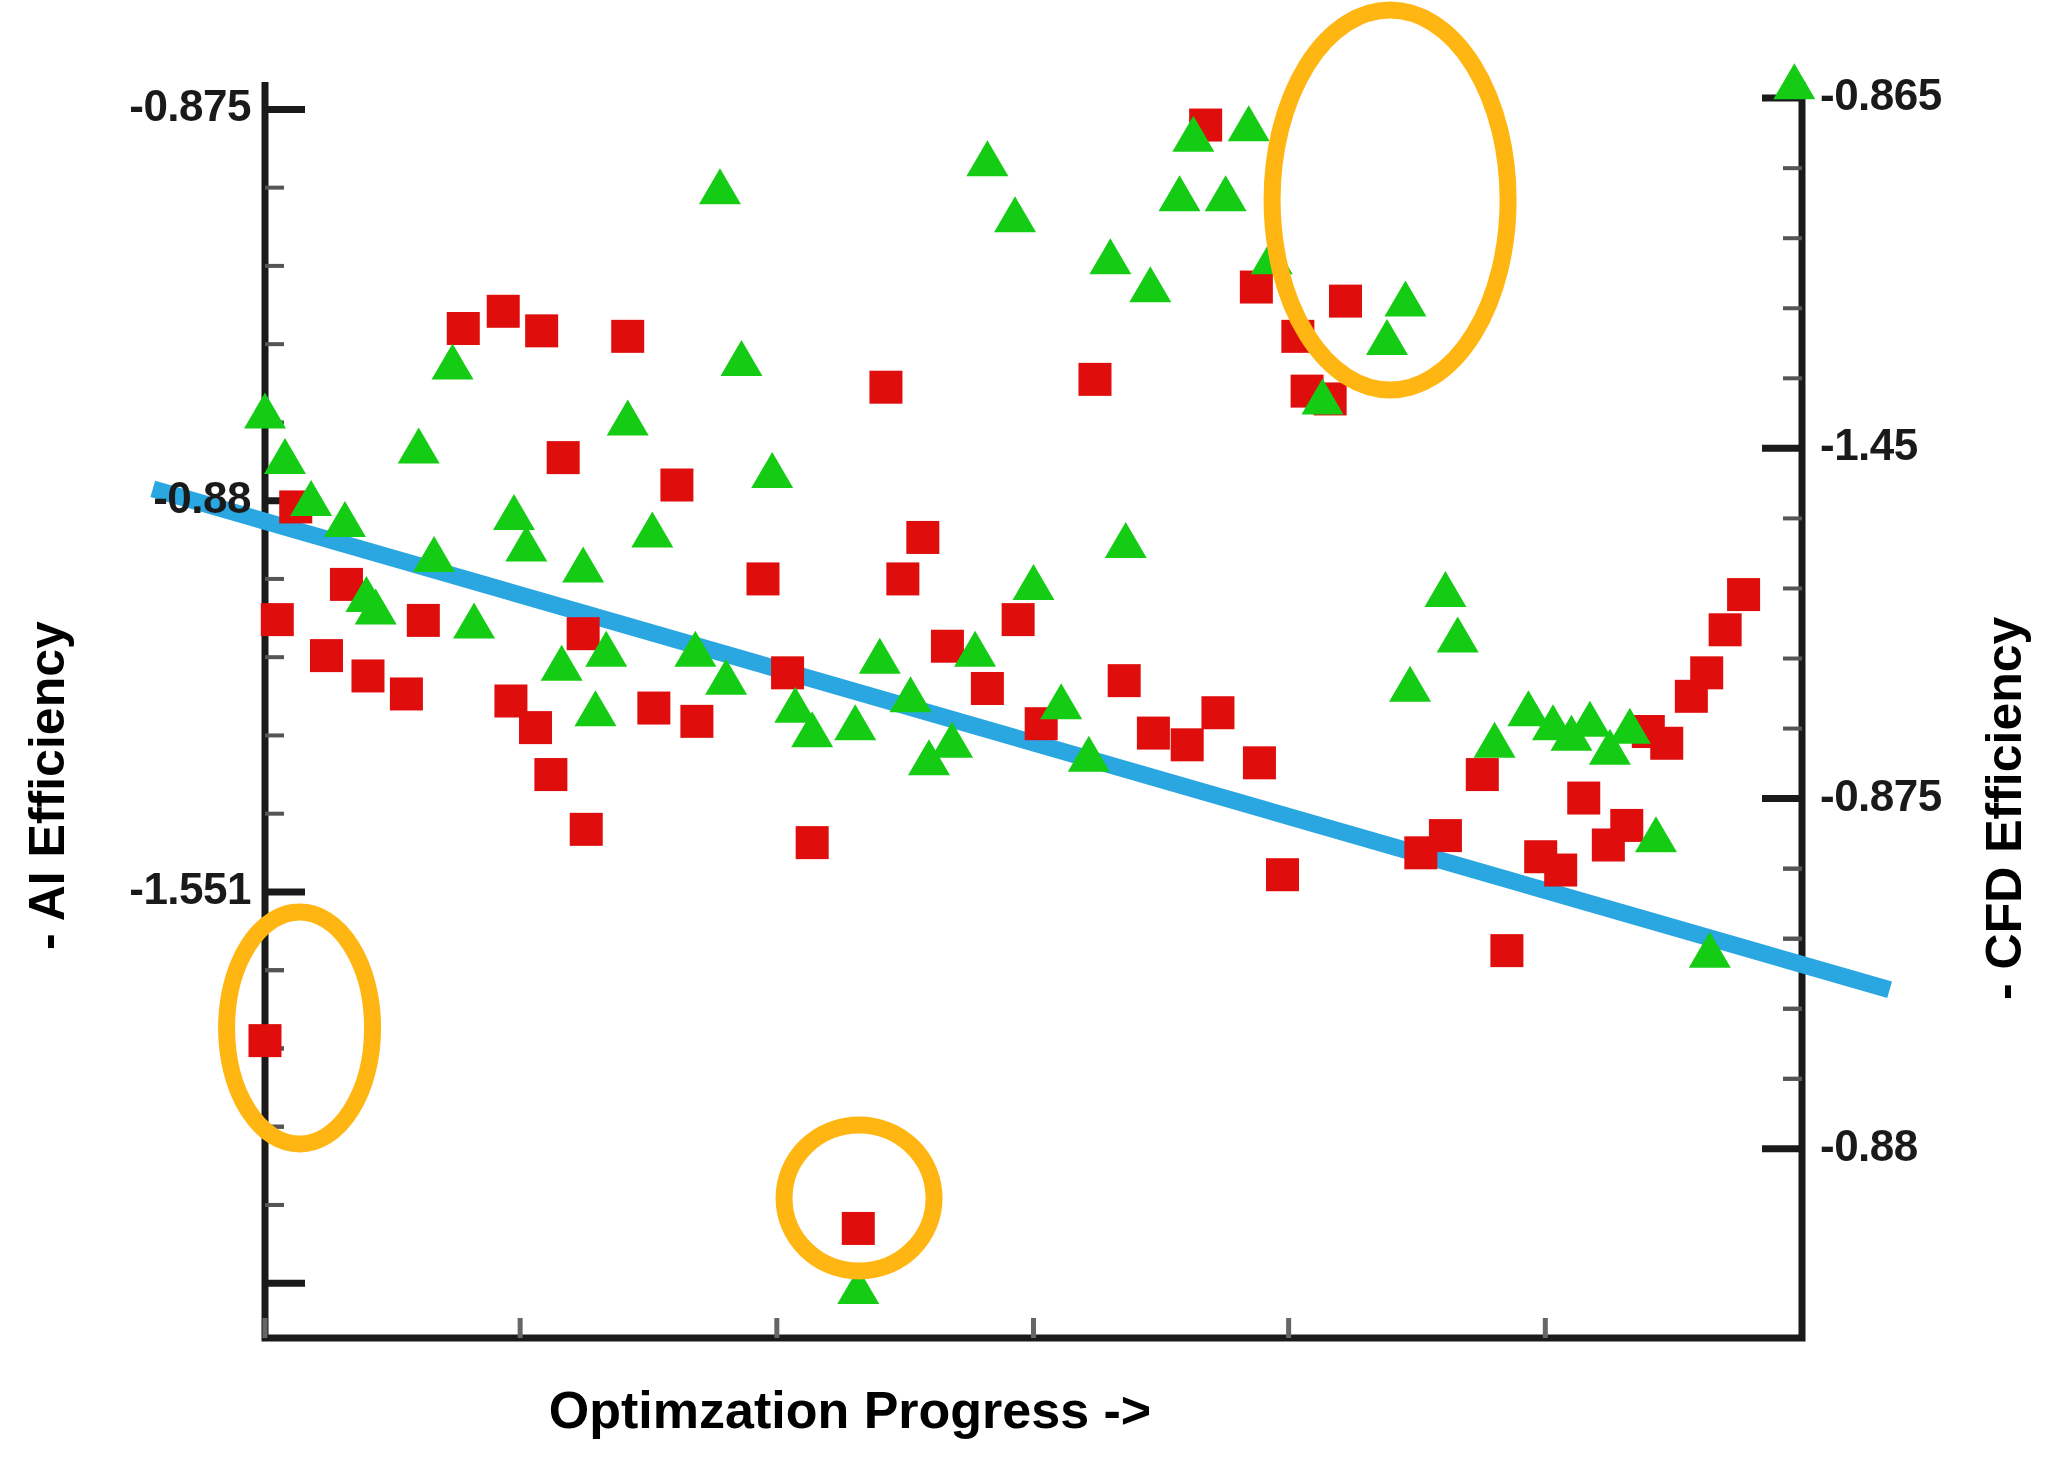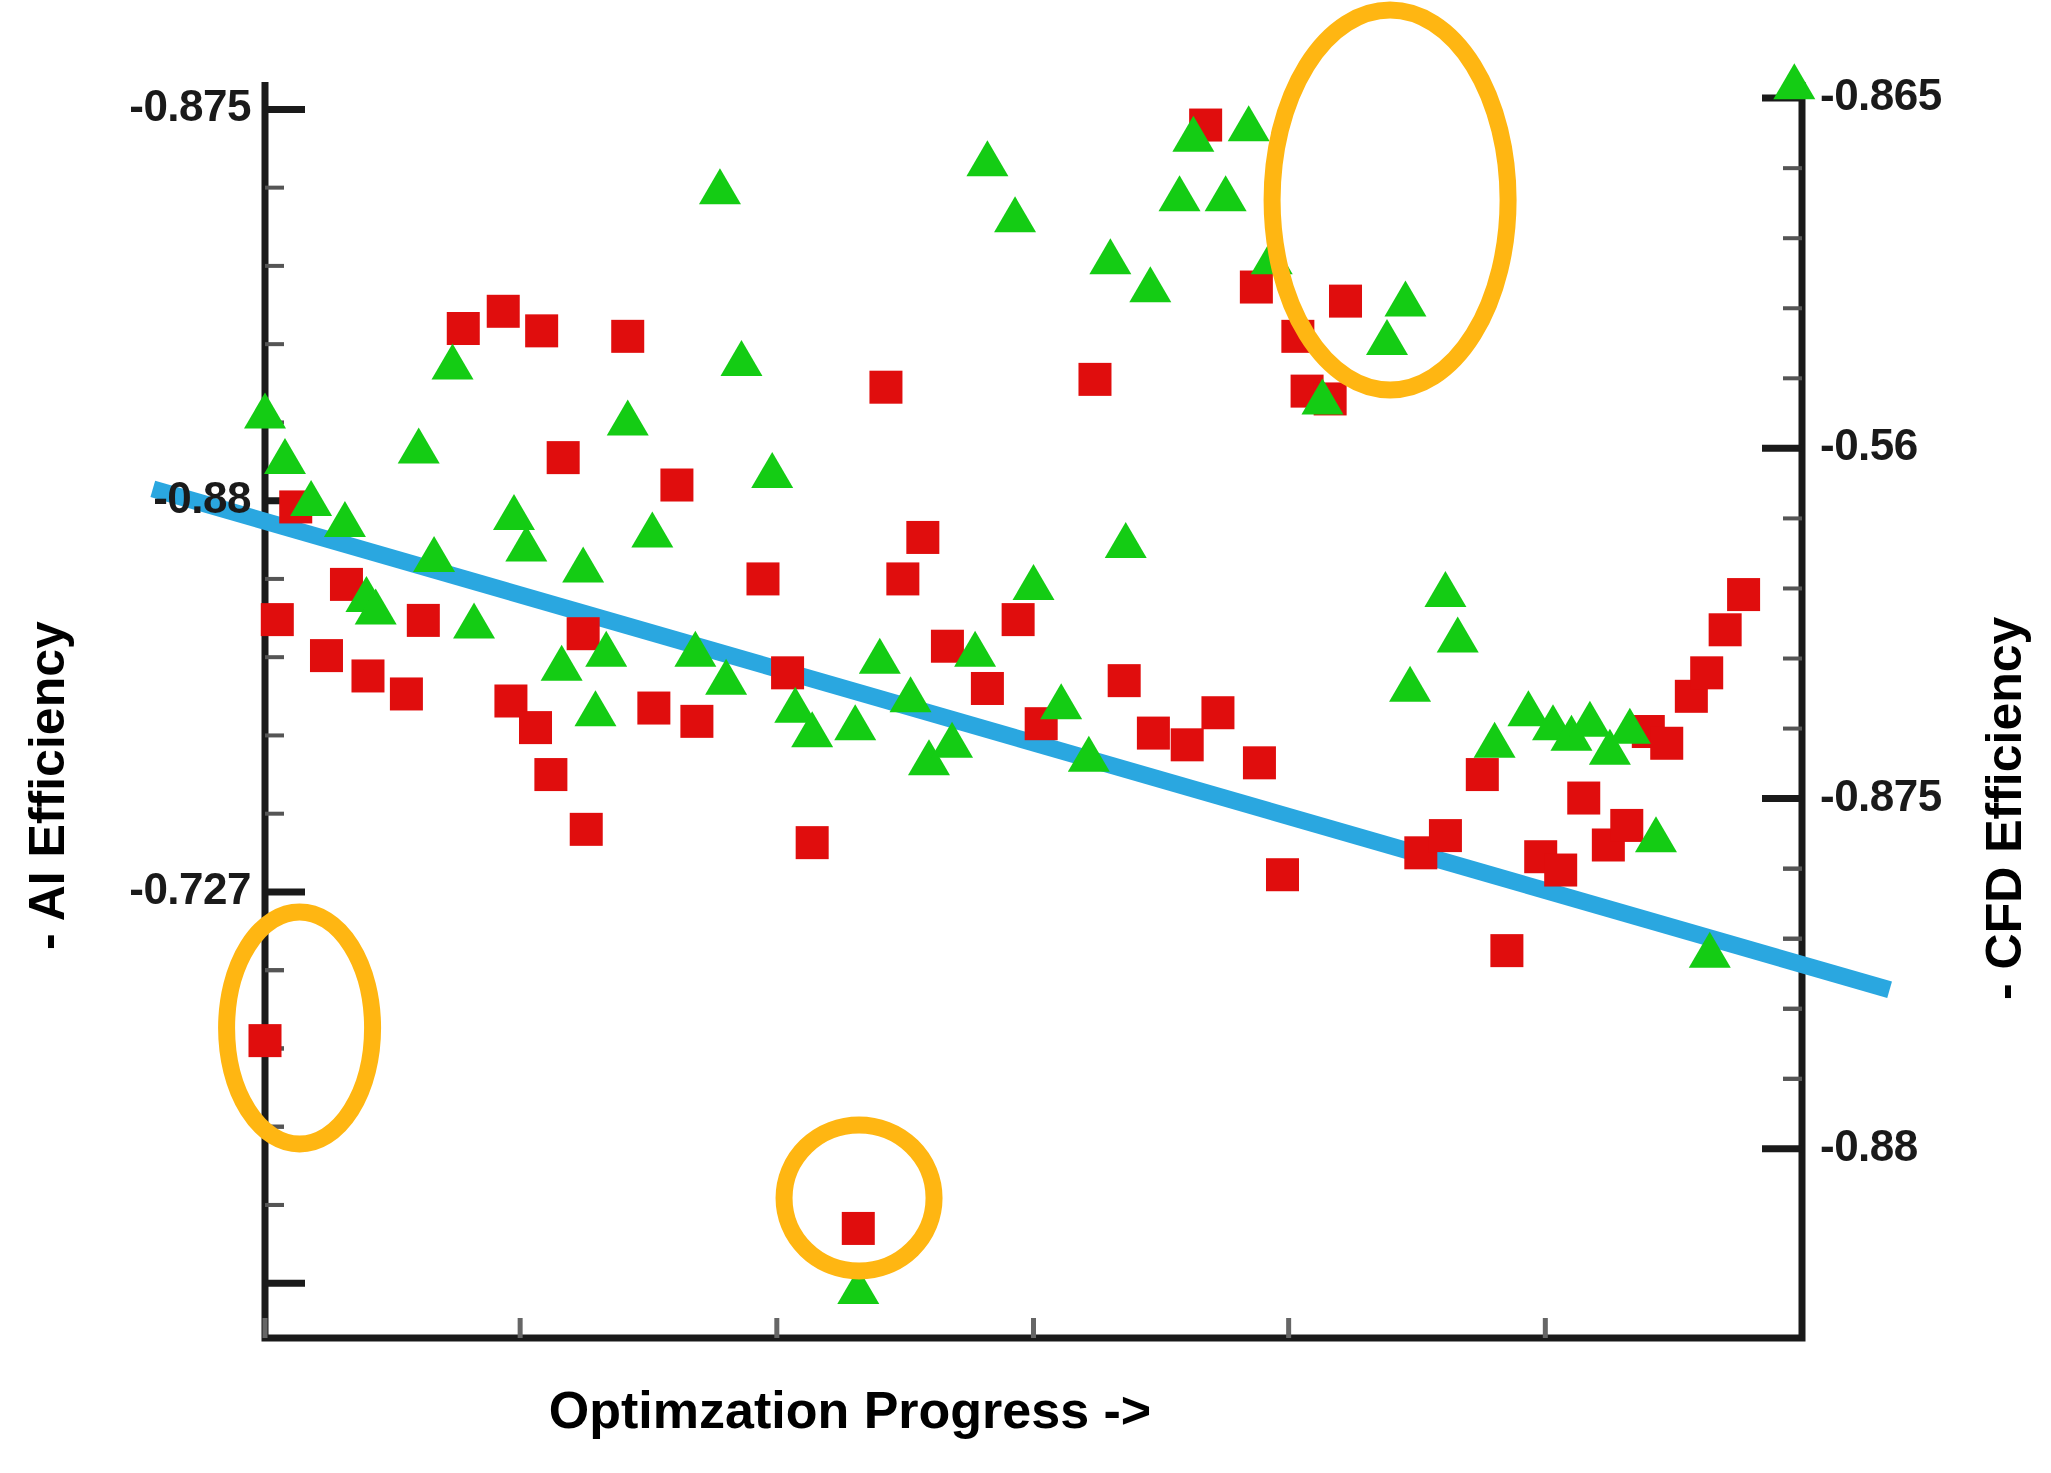--- a/index.html
+++ b/index.html
@@ -254,24 +254,24 @@
       </g>
     <g id="annotations-group">
         <ellipse cx="1390.084" cy="200" rx="118" ry="190" fill="none" stroke="#ffb612" stroke-width="17"></ellipse>
         <ellipse cx="299.5825" cy="1028" rx="73" ry="116" fill="none" stroke="#ffb612" stroke-width="17"></ellipse>
         <ellipse cx="859.0505" cy="1198" rx="75" ry="73" fill="none" stroke="#ffb612" stroke-width="17"></ellipse>
       </g>
   </svg>
 
   <div class="axis-tick-label left-side" id="lt0" style="top: 81.3894px; left: 0px; width: 251px;">-0.875</div>
   <div class="axis-tick-label left-side" id="lt1" style="top: 472.667px; left: 0px; width: 251px;">-0.88</div>
-  <div class="axis-tick-label left-side" id="lt2" style="top: 863.944px; left: 0px; width: 251px;">-0.727</div>
+  <div class="axis-tick-label left-side" id="lt2" style="top: 863.944px; left: 0px; width: 251px;">-1.551</div>
 
   <div class="axis-tick-label right-side" id="rt0" style="top: 70.1115px; left: 1820px;">-0.865</div>
-  <div class="axis-tick-label right-side" id="rt1" style="top: 420.363px; left: 1820px;">-0.56</div>
+  <div class="axis-tick-label right-side" id="rt1" style="top: 420.363px; left: 1820px;">-1.45</div>
   <div class="axis-tick-label right-side" id="rt2" style="top: 770.613px; left: 1820px;">-0.875</div>
   <div class="axis-tick-label right-side" id="rt3" style="top: 1120.86px; left: 1820px;">-0.88</div>
 
   <div class="axis-title" id="ylabel-left">- AI Efficiency</div>
   <div class="axis-title" id="ylabel-right">- CFD Efficiency</div>
   <div class="axis-title" id="xlabel">Optimzation Progress -&gt;</div>
 
 </div>
 
 </body></html>

